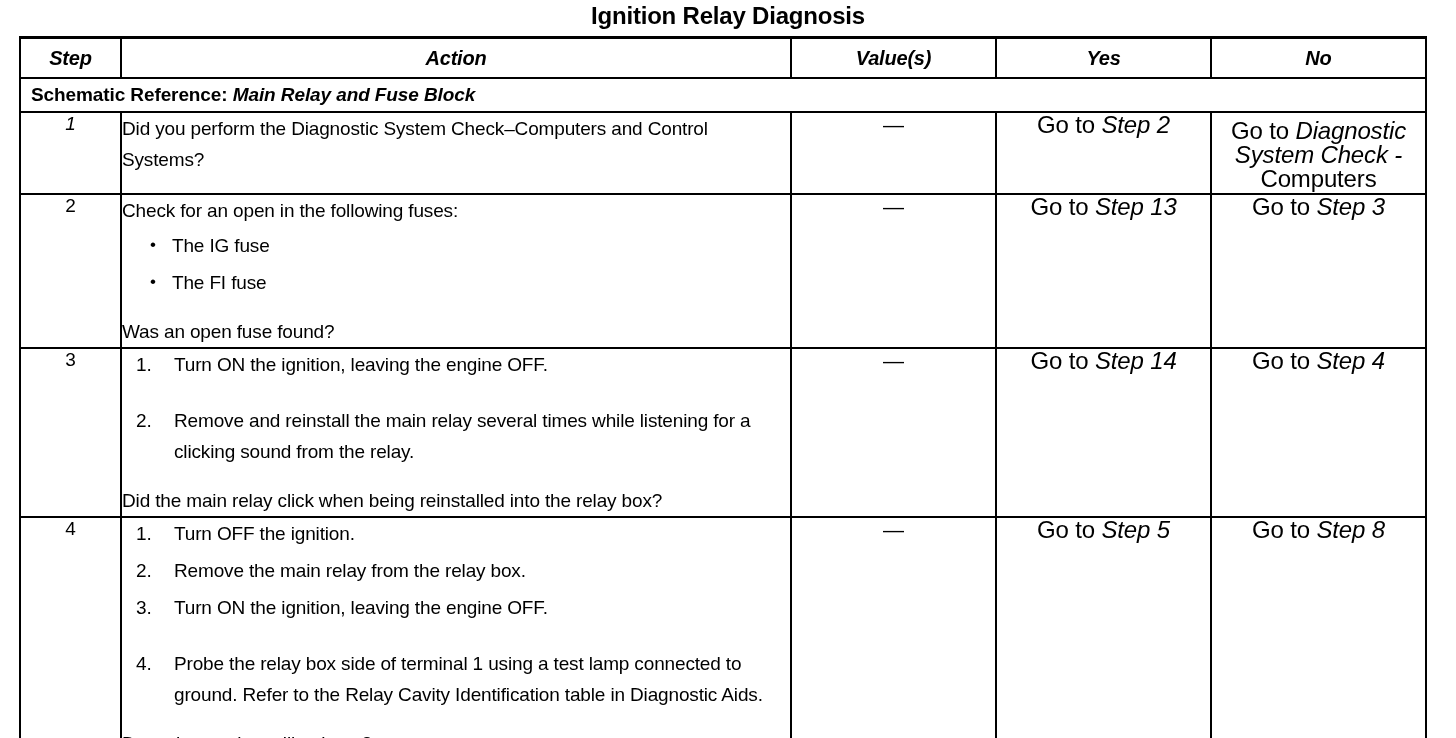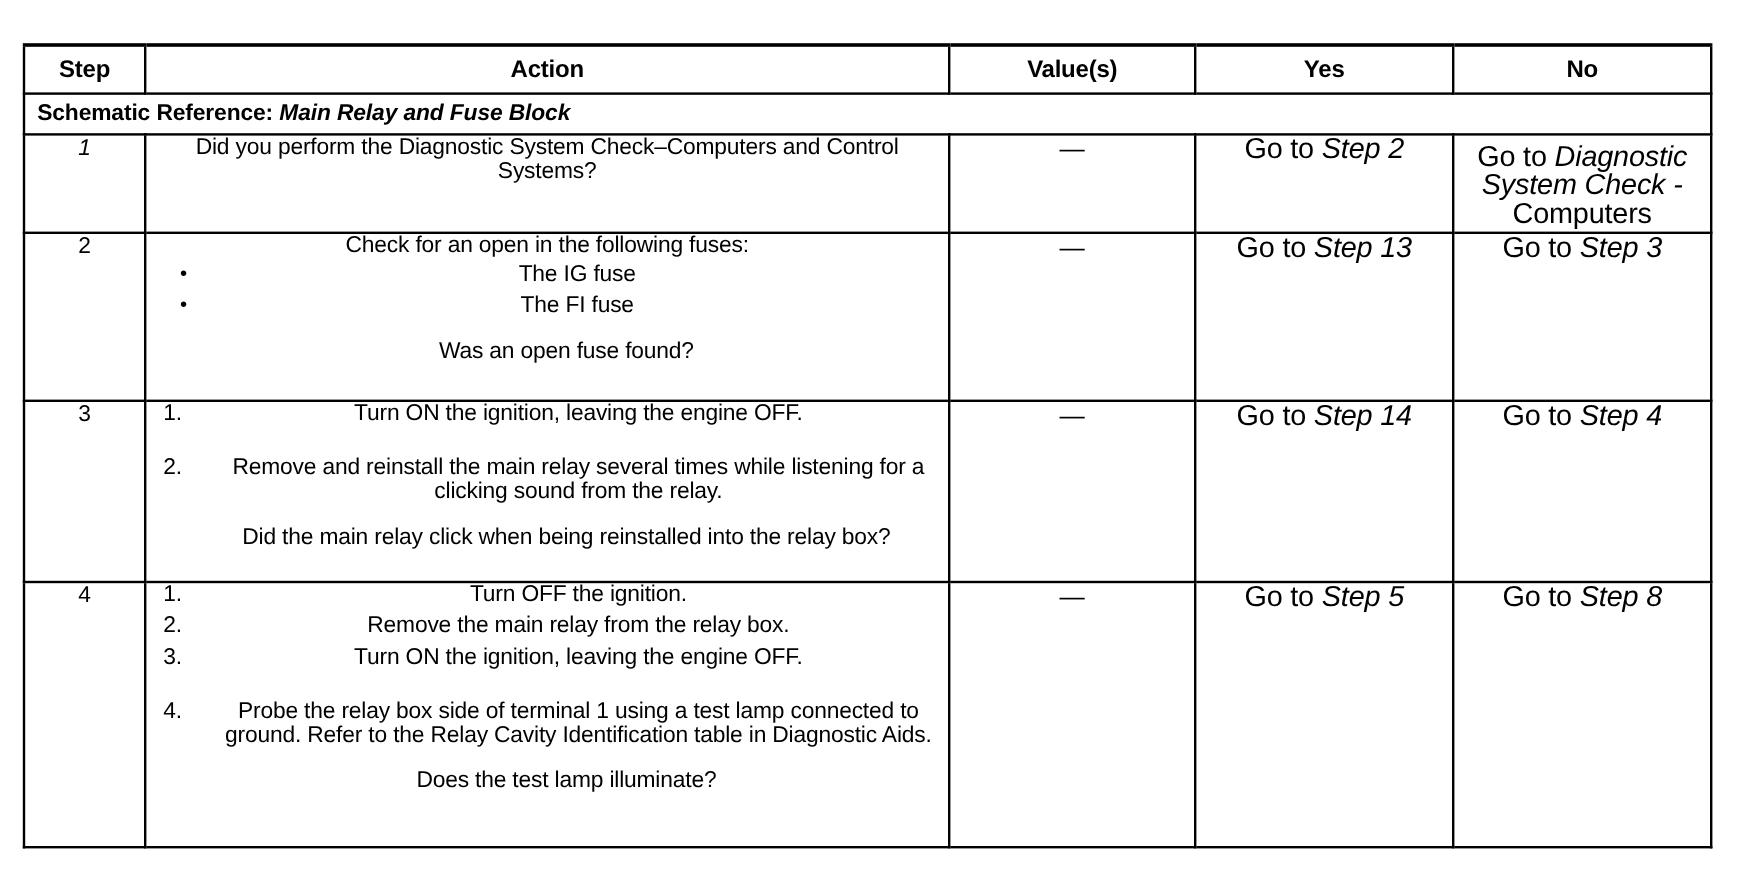--- a/index.html
+++ b/index.html
@@ -46,21 +46,21 @@
     table-layout: fixed;
     background: #ffffff;
   }
   .diag-table td, .diag-table th {
     border: 2px solid #000000;
     padding: 0;
     vertical-align: top;
     background: #ffffff;
   }
   .diag-table .outer-top td,
-  .diag-table .outer-top th { border-top-width: 3px; }
+  .diag-table .outer-top th { border-top-width: 3px; font-style: italic; }
 
   
   col.c-step   { width: 101px; }
   col.c-action { width: 670px; }
   col.c-value  { width: 205px; }
   col.c-yes    { width: 215px; }
   col.c-no     { width: 215px; }
 
   
   .hdr th {
@@ -91,24 +91,23 @@
   .step-cell {
     text-align: center;
     vertical-align: middle;
     font-size: 19px;
   }
   .step-cell.italic { font-style: italic; }
 
   .action-cell {
     padding: 8px 10px 6px 10px;
     font-size: 19px;
-    line-height: 20px;
+    line-height: 31px;
     vertical-align: top;
     letter-spacing: -0.15px;
-    text-align: center;
   }
 
   .value-cell {
     text-align: center;
     vertical-align: middle;
     font-size: 21px;
   }
 
   .answer-cell {
     text-align: center;
@@ -164,27 +163,28 @@
   ol.numbers li:last-child { margin-bottom: 2px; margin-top: 25px; }
   ol.numbers li::before {
     content: counter(stepnum) ".";
     position: absolute;
     left: 0;
     top: 0;
     width: 28px;
     text-align: left;
   }
 
-  .q-line { margin-top: 18px; padding-left: 32px; }
+  .q-line { margin-top: 18px; }
 </style>
 </head>
 <body>
 
 <div class="page">
 
+  <div class="doc-title">Ignition Relay Diagnosis</div>
 
   <table class="diag-table">
     <colgroup>
       <col class="c-step">
       <col class="c-action">
       <col class="c-value">
       <col class="c-yes">
       <col class="c-no">
     </colgroup>
 

